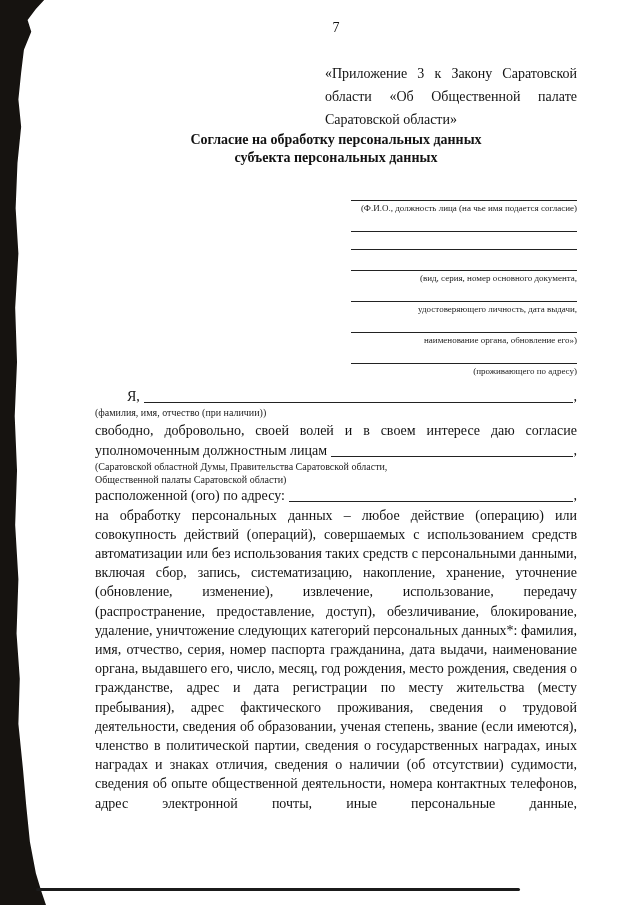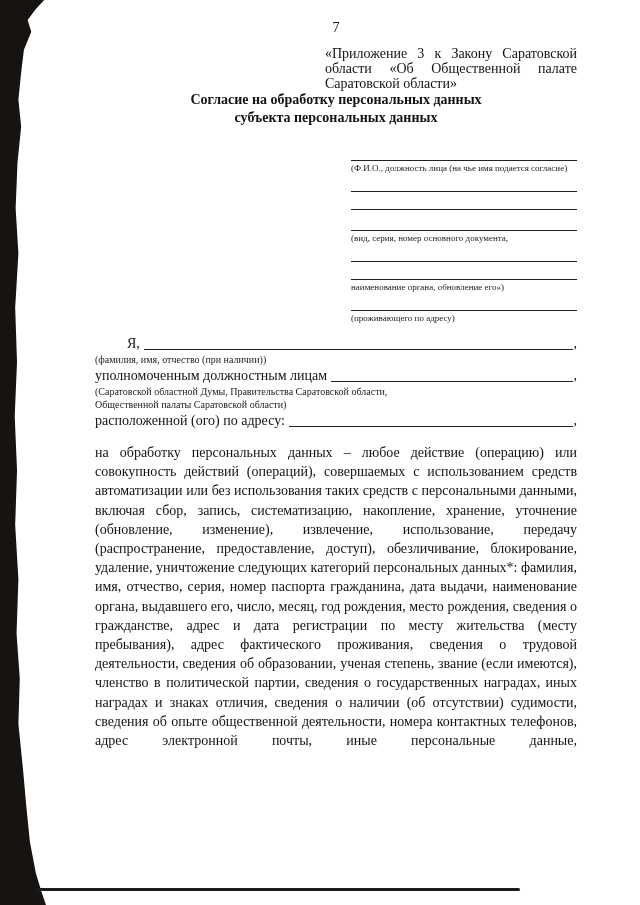--- a/index.html
+++ b/index.html
@@ -28,32 +28,32 @@
   }
   .bottom-rule {
     position:absolute; left:36px; top:888px;
     width:484px; height:3px; background:#1b1b1b; border-radius:2px;
   }
   .content {
     position:absolute; left:95px; top:0; width:482px;
   }
   .page-number { padding-top:20px; text-align:center; font-size:14px; }
   .annex {
-    margin-top:10px; margin-left:auto; width:252px;
-    font-size:14px; line-height:15px; text-align:justify;
+    margin-top:26px; margin-left:auto; width:252px;
+    font-size:14px; line-height:23px; text-align:justify;
   }
   .doc-title {
     text-align:center;
     font-weight:bold; font-size:14px; line-height:18px;
   }
   .sig-block { margin-top:22px; margin-left:auto; width:226px; }
   .field { margin-bottom:6px; }
   .field-line { height:12px; border-bottom:1.4px solid #222; }
   .field-caption {
-    font-size:9px; line-height:11px; text-align:left;
+    font-size:9px; line-height:11px; text-align:right;
     padding-top:2px; color:#222;
   }
   .field.blank { margin-bottom:9px; }
   .fill-row {
     display:flex; align-items:flex-end;
     font-size:14px; line-height:19px;
   }
   .fill-row .rule {
     flex:1; height:2px; border-bottom:1.4px solid #222; margin:0 0 3px 4px;
   }
@@ -62,21 +62,21 @@
   .ya-row .label { margin-left:32px; }
   .center-caption {
     text-align:left; font-size:10px; line-height:13px; color:#222;
   }
   .body-line {
     font-size:14px; line-height:19.5px;
     text-align:justify; text-align-last:justify;
   }
   .mt2 { margin-top:2px; }
   .paragraph {
-    margin-top:13px;
+    margin-top:1px;
     font-size:14px; line-height:19.2px;
     text-align:justify; text-align-last:justify;
   }
 </style>
 </head>
 <body>
 
 <div class="page">
 
   <div class="scan-edge"></div>
@@ -102,38 +102,40 @@
       </div>
       <div class="field blank">
         <div class="field-line"></div>
       </div>
       <div class="field">
         <div class="field-line"></div>
         <div class="field-caption">(вид, серия, номер основного документа,</div>
       </div>
       <div class="field">
         <div class="field-line"></div>
+        <div class="field-caption">удостоверяющего личность, дата выдачи,</div>
       </div>
       <div class="field">
         <div class="field-line"></div>
         <div class="field-caption">наименование органа, обновление его»)</div>
       </div>
       <div class="field">
         <div class="field-line"></div>
         <div class="field-caption">(проживающего по адресу)</div>
       </div>
     </div>
 
     <div class="fill-row ya-row">
       <span class="label">Я,</span>
       <span class="rule"></span>
       <span class="comma">,</span>
     </div>
     <div class="center-caption">(фамилия, имя, отчество (при наличии))</div>
 
+    <div class="body-line mt2">свободно, добровольно, своей волей и в своем интересе даю согласие</div>
 
     <div class="fill-row">
       <span>уполномоченным должностным лицам</span>
       <span class="rule"></span>
       <span class="comma">,</span>
     </div>
 
     <div class="center-caption">(Саратовской областной Думы, Правительства Саратовской области,</div>
     <div class="center-caption">Общественной палаты Саратовской области)</div>
 

